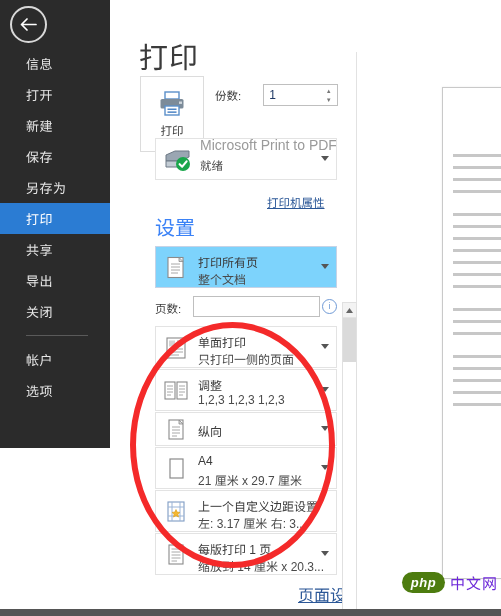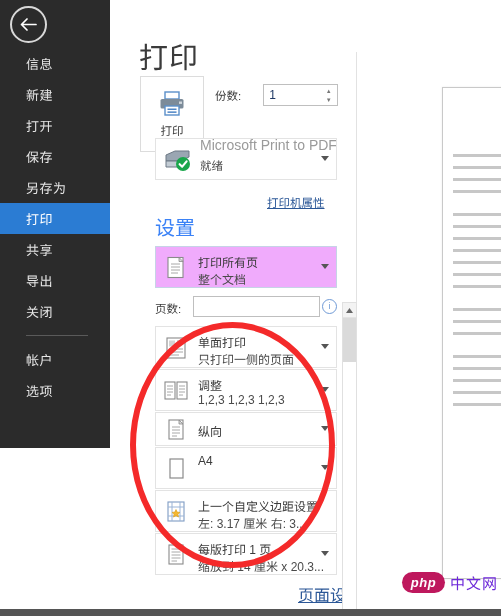--- a/index.html
+++ b/index.html
@@ -95,21 +95,21 @@
   .sect-title{
     position:absolute;left:25px;top:62px;font-size:20px;color:#3b82f6;
   }
 
   .row{
     position:relative;margin-left:25px;width:182px;box-sizing:border-box;
     border:1px solid #e3e3e3;background:#fff;cursor:pointer;
   }
   .row.tall{height:42px;}
   .row.short{height:34px;}
-  .row.hl{background:#f0abfc;border-color:#c6d3e6;}
+  .row.hl{background:#7dd3fc;border-color:#c6d3e6;}
   .row .r-ico{position:absolute;left:7px;top:8px;width:26px;height:26px;}
   .row .r-t1{position:absolute;left:42px;top:6px;font-size:12px;color:#3b3b3b;white-space:nowrap;}
   .row .r-t2{position:absolute;left:42px;top:23px;font-size:12px;color:#4a4a4a;white-space:nowrap;}
   .row.short .r-t1{top:9px;}
   .row.short .r-ico{top:4px;}
 
   .pages-row{position:absolute;left:25px;top:146px;width:182px;height:22px;}
   .pages-label{position:absolute;left:0;top:4px;font-size:11.5px;color:#3b3b3b;}
   .pages-input{
     position:absolute;left:38px;top:0;width:127px;height:21px;
@@ -157,21 +157,21 @@
     position:absolute;left:20px;top:322px;width:205px;height:246px;
     border:6px solid #f42a2a;border-radius:50%;
     box-sizing:border-box;pointer-events:none;
   }
 
   
   .wm{
     position:absolute;left:402px;top:572px;display:flex;align-items:center;
   }
   .wm .php{
-    width:43px;height:21px;border-radius:11px;background:#be185d;color:#fff;
+    width:43px;height:21px;border-radius:11px;background:#4d7c0f;color:#fff;
     font-size:13px;font-style:italic;font-weight:bold;
     display:flex;align-items:center;justify-content:center;letter-spacing:.5px;
   }
   .wm .cn{margin-left:5px;font-size:15px;color:#6d28d9;letter-spacing:1px;}
   .wm-bar{position:absolute;left:0;bottom:0;width:501px;height:7px;background:#555;}
 </style>
 </head>
 <body>
 
 <div id="app">
@@ -181,24 +181,24 @@
       <svg width="17" height="13" viewBox="0 0 17 13">
         <path d="M7 1 L1.5 6.5 L7 12 M1.5 6.5 H16" stroke="#ffffff" stroke-width="1.7" fill="none" stroke-linecap="round" stroke-linejoin="round"></path>
       </svg>
     </div>
 
     <div class="navlist">
       <div class="navitem">
         <span>信息</span>
       </div>
       <div class="navitem">
+        <span>打开</span>
+      </div>
+      <div class="navitem">
         <span>新建</span>
-      </div>
-      <div class="navitem">
-        <span>打开</span>
       </div>
       <div class="navitem">
         <span>保存</span>
       </div>
       <div class="navitem">
         <span>另存为</span>
       </div>
       <div class="navitem selected">
         <span>打印</span>
       </div>
@@ -340,20 +340,21 @@
         </svg>
         <div class="r-t1">纵向</div>
         <div class="caret"></div>
       </div>
 
       <div class="row tall" style="position:absolute;top:297px;">
         <svg class="r-ico" viewBox="0 0 26 26">
           <rect x="7" y="3" width="13" height="19" fill="#ffffff" stroke="#8a8a8a" stroke-width="1.2"></rect>
         </svg>
         <div class="r-t1">A4</div>
+        <div class="r-t2">21 厘米 x 29.7 厘米</div>
         <div class="caret"></div>
       </div>
 
       <div class="row tall" style="position:absolute;top:340px;">
         <svg class="r-ico" viewBox="0 0 26 26">
           <rect x="5" y="3" width="16" height="19" fill="#ffffff" stroke="#7f9cc4" stroke-width="1.1"></rect>
           <g stroke="#9bb4d6" stroke-width="1">
             <line x1="5" y1="8" x2="21" y2="8"></line>
               <line x1="5" y1="17" x2="21" y2="17"></line>
             <line x1="9" y1="3" x2="9" y2="22"></line>

